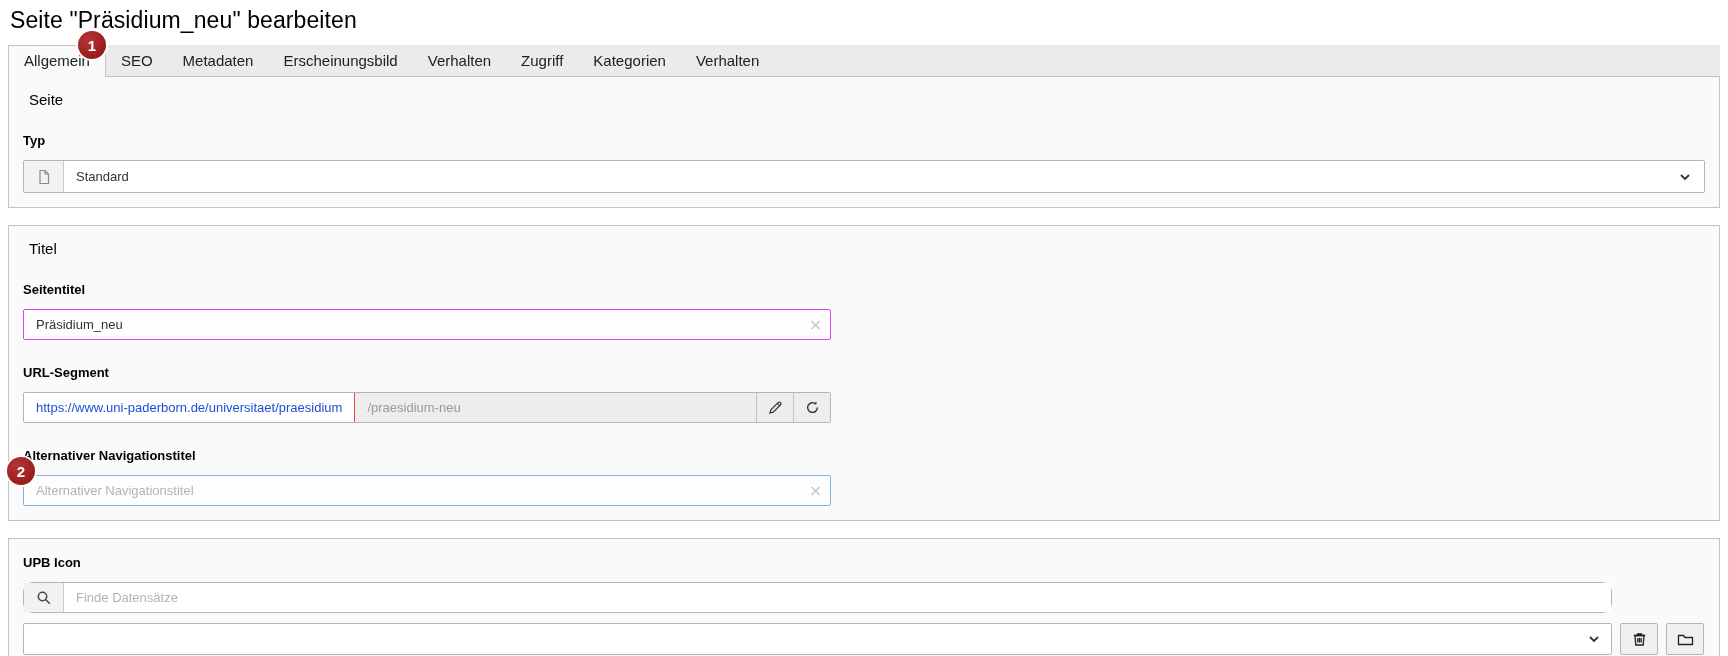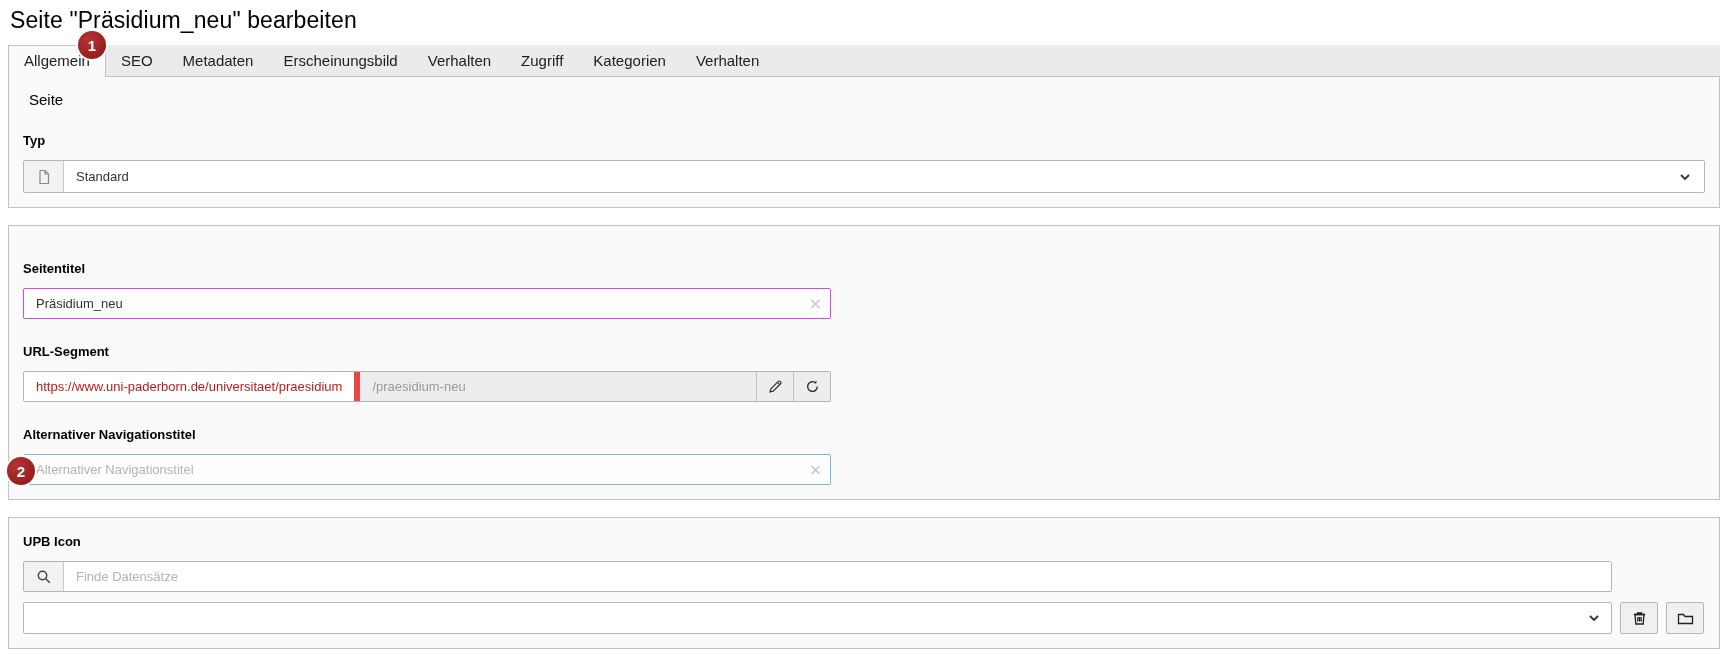--- a/index.html
+++ b/index.html
@@ -41,34 +41,34 @@
     display:flex; align-items:center; justify-content:center; flex:none; }
   .selectbox { flex:1; display:flex; align-items:center; justify-content:space-between;
     padding:0 12px; font-size:13px; color:#333; cursor:pointer; background:#fff; }
   .input-group input { flex:1; border:none; outline:none; padding:0 12px; font-size:13px;
     color:#333; background:#fff; font-family:"Liberation Sans", sans-serif; }
   .input-group input::placeholder { color:#b3b3b3; opacity:1; }
 
   
   .url-group { margin-top:12px; display:flex; align-items:stretch; height:31px;
     border:1px solid #b5b5b5; border-radius:2px; background:#ededed; overflow:hidden; }
-  .url-prefix { background:#fff; border-right:6px solid #ef4444; display:flex;
-    align-items:center; padding:0 12px; font-size:13px; color:#b91c1c; white-space:nowrap; flex:none; }
+  .url-prefix { background:#fff; border-right:1px solid #ef4444; display:flex;
+    align-items:center; padding:0 12px; font-size:13px; color:#1d4ed8; white-space:nowrap; flex:none; }
   .url-slug { flex:1; border:none; outline:none; background:transparent; padding:0 12px;
     font-size:13px; color:#9a9a9a; font-family:"Liberation Sans", sans-serif; }
   .url-btn { width:37px; border:none; border-left:1px solid #c2c2c2; background:#ededed;
     display:flex; align-items:center; justify-content:center; cursor:pointer; }
 
   
   .upb-row { margin-top:10px; display:flex; align-items:stretch; height:32px; gap:8px; }
   .upb-select { width:1589px; border:1px solid #b5b5b5; border-radius:2px; background:#fff;
     display:flex; align-items:center; justify-content:flex-end; padding:0 10px; cursor:pointer; }
   .sq-btn { width:38px; border:1px solid #b5b5b5; border-radius:2px; background:#f0f0f0;
     display:flex; align-items:center; justify-content:center; cursor:pointer; }
-  .search-group { width:1589px; height:31px; }
+  .search-group { width:1589px; height:31px;border-radius:10px; }
 
   
   .badge { position:absolute; width:28px; height:28px; border-radius:50%;
     background:radial-gradient(circle at 35% 30%, #b53434, #8e1414);
     box-shadow:0 0 0 2px rgba(255,255,255,.95);
     color:#fff; font-size:15px; font-weight:700; display:flex; align-items:center;
     justify-content:center; z-index:5; }
   #badge-1 { left:78px; top:31px; }
   #badge-2 { left:7px; top:457px; }
 
@@ -107,20 +107,21 @@
         <span>
           <svg width="14" height="14" viewBox="0 0 14 14">
               <path d="M3 5l4 4 4-4" fill="none" stroke="#333" stroke-width="1.8"></path>
             </svg>
         </span>
       </div>
     </div>
   </section>
 
   <section class="panel">
+    <div class="sec-heading">Titel</div>
 
     <label class="field-label">Seitentitel</label>
     <div class="text-input w-half">
       <input type="text" value="Präsidium_neu" style="">
       <span class="clear-x">
         <svg width="11" height="11" viewBox="0 0 11 11">
             <path d="M1.5 1.5l8 8M9.5 1.5l-8 8" stroke="currentColor" stroke-width="1.5"></path>
           </svg>
       </span>
     </div>

